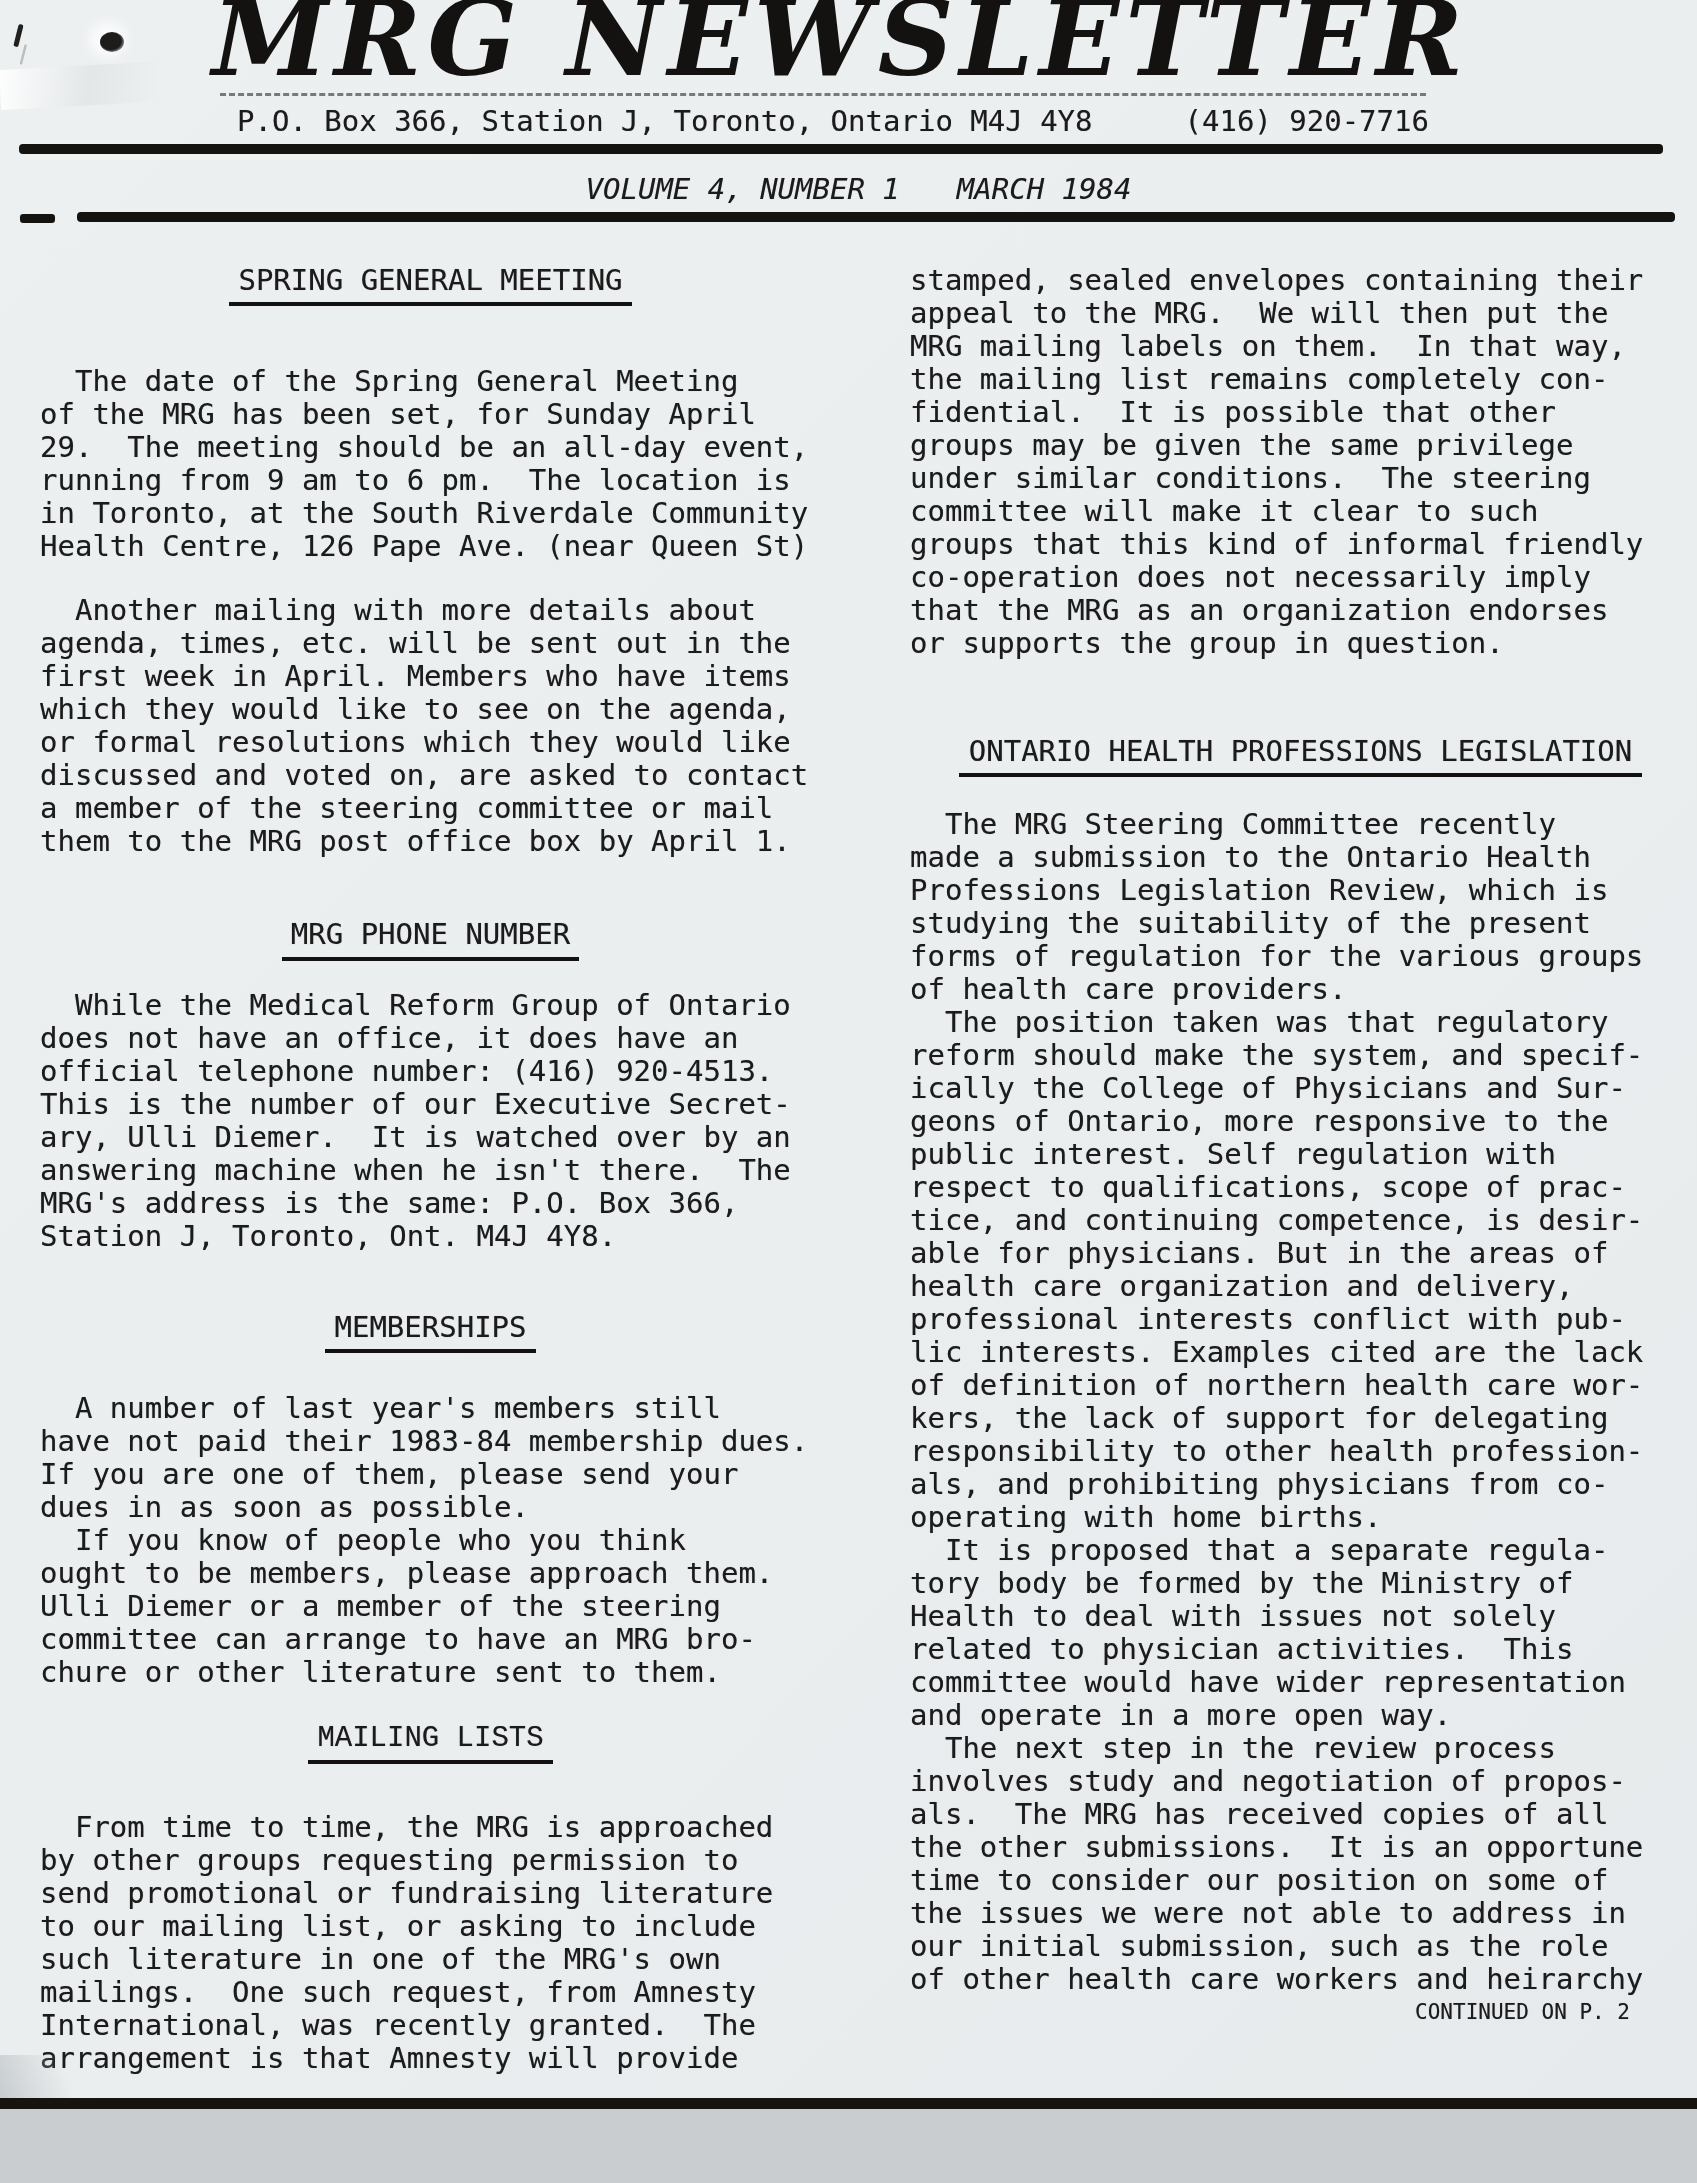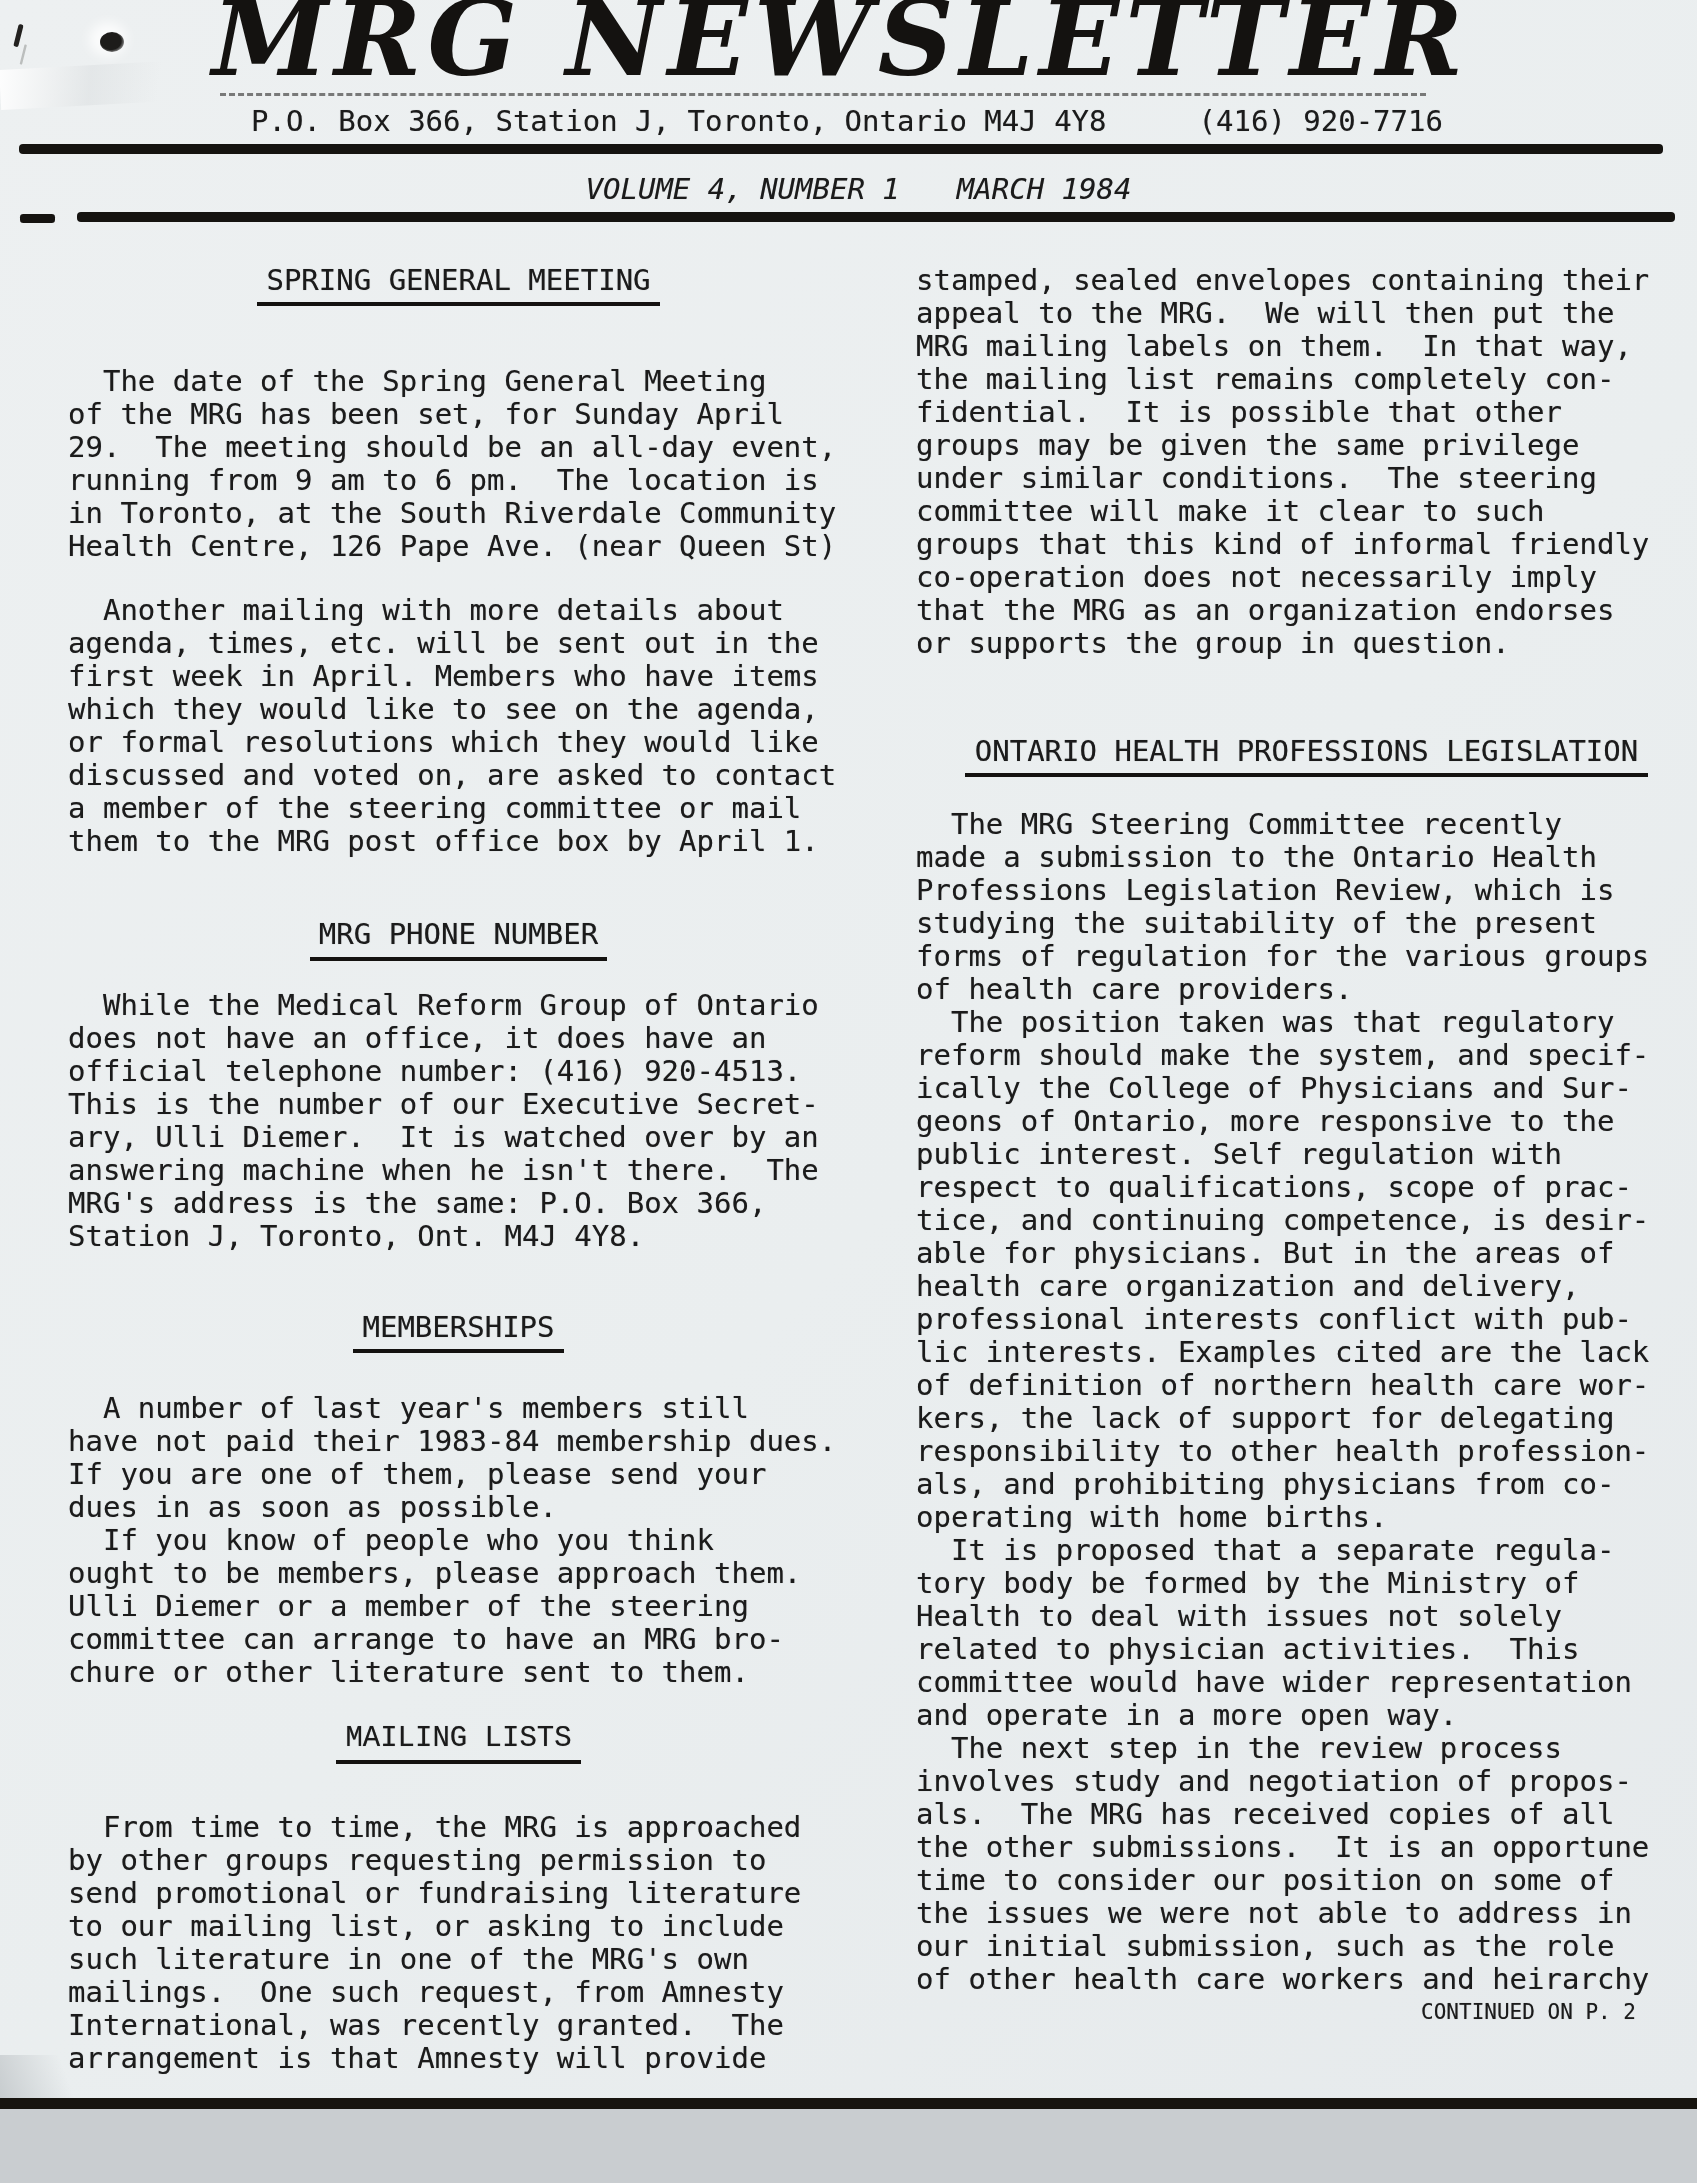--- a/index.html
+++ b/index.html
@@ -41,44 +41,44 @@
     font-style: italic; font-weight: 900;
     font-size: 105px; letter-spacing: 6px;
     color: #141210;
     white-space: nowrap;
   }
   .dashline {
     position: absolute; left: 220px; top: 93px; width: 1206px; height: 0;
     border-top: 3.3px dashed rgba(25,24,22,.55);
   }
   .addr-row {
-    position: absolute; left: 251px; top: 104px;
+    position: absolute; left: 237px; top: 104px;
     display: flex; gap: 92px;
     font-size: 29px; font-weight: 500;
     white-space: pre;
     text-shadow: 0 0 0.7px rgba(10,10,10,.4);
   }
   .rule { position: absolute; background: #151310; }
   .rule1 { left: 18.6px;  top: 144px; width: 1644px; height: 10px; border-radius: 4px; }
   .vol-row {
     position: absolute; left: 0; top: 172px; width: 1645px;
     display: flex; justify-content: center; gap: 57px;
     font-size: 29px; font-style: italic; font-weight: 500;
     white-space: pre;
     text-shadow: 0 0 0.7px rgba(10,10,10,.4);
     padding-left: 36px;
   }
   .rule-dash { position: absolute; left: 20px; top: 214px; width: 35px; height: 9.3px; background: #151310; border-radius: 3.3px; }
   .rule2 { left: 77px; top: 212px; width: 1598px; height: 10px; border-radius: 4px; }
 
   
   .columns {
-    position: absolute; left: 68px; top: 264px;
+    position: absolute; left: 40px; top: 264px;
     width: 1618px;
-    display: flex; gap: 67px;
+    display: flex; gap: 89px;
   }
   .col { flex: 0 0 781px; width: 781px; }
 
   .para {
     margin: 0;
     font-size: 29px; line-height: 33px;
     white-space: pre;
     text-shadow: 0 0 0.7px rgba(12,12,12,.42);
   }
   .mt28 { margin-top: 31px; }

